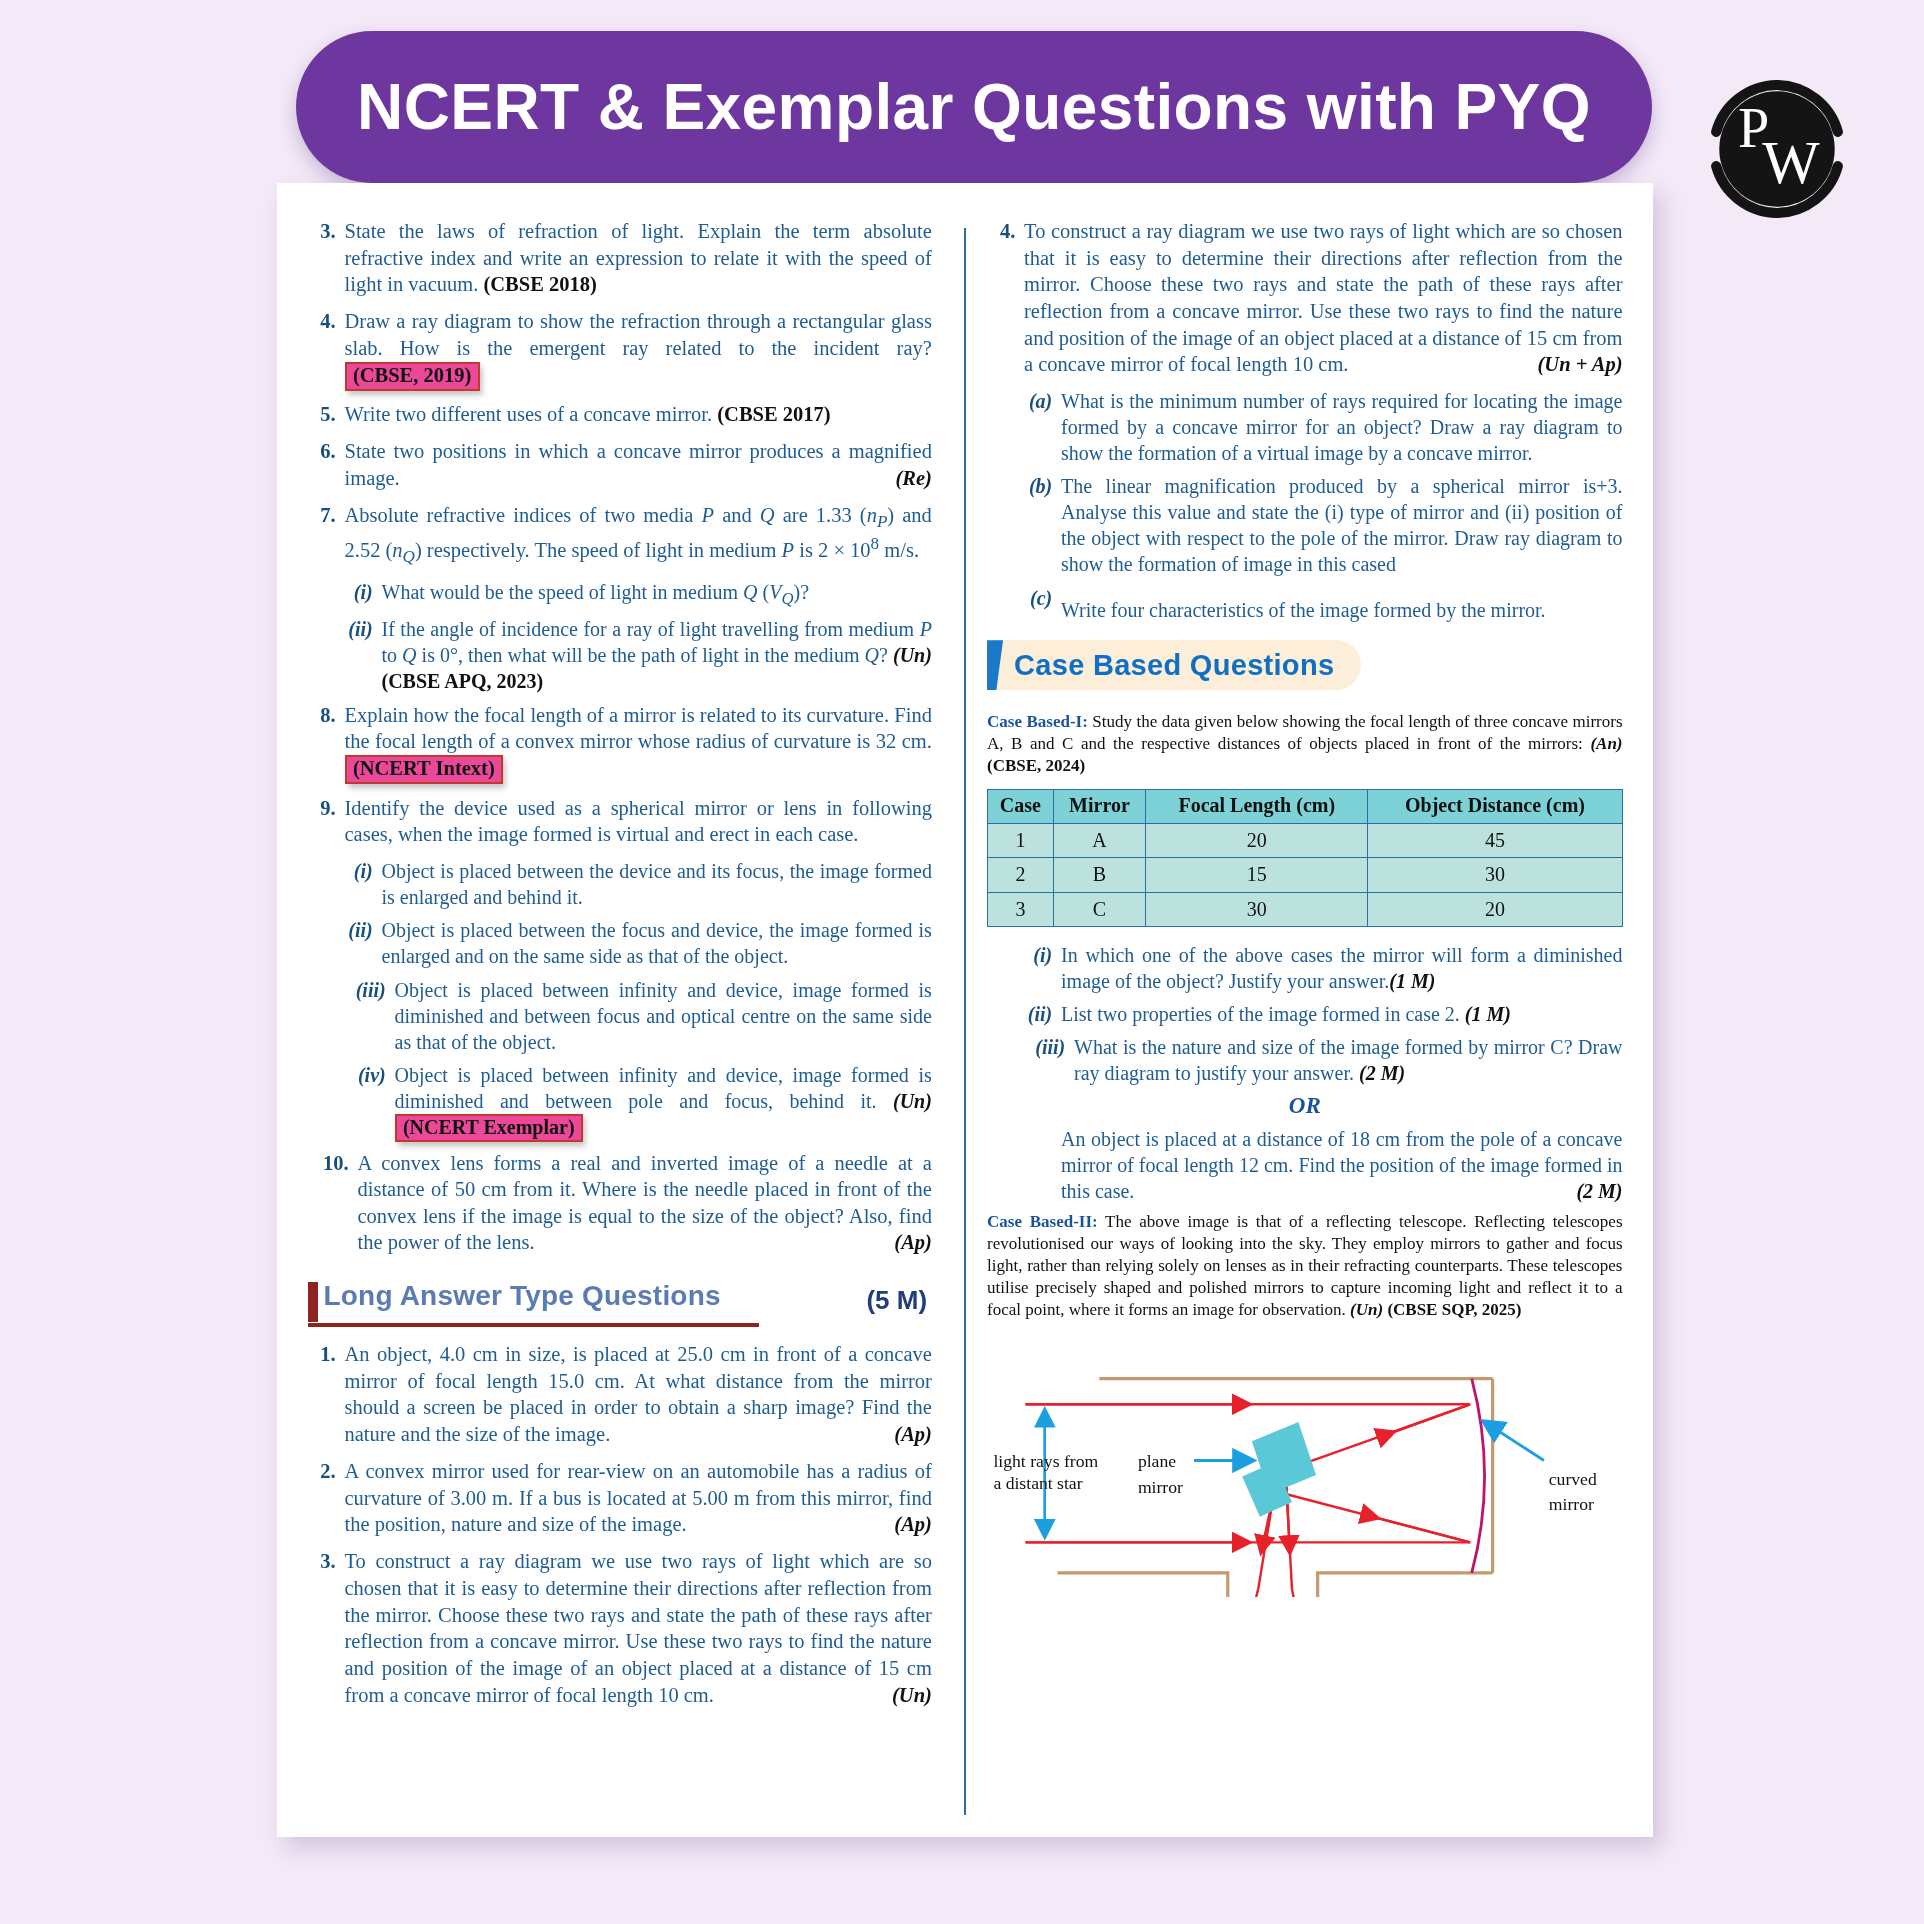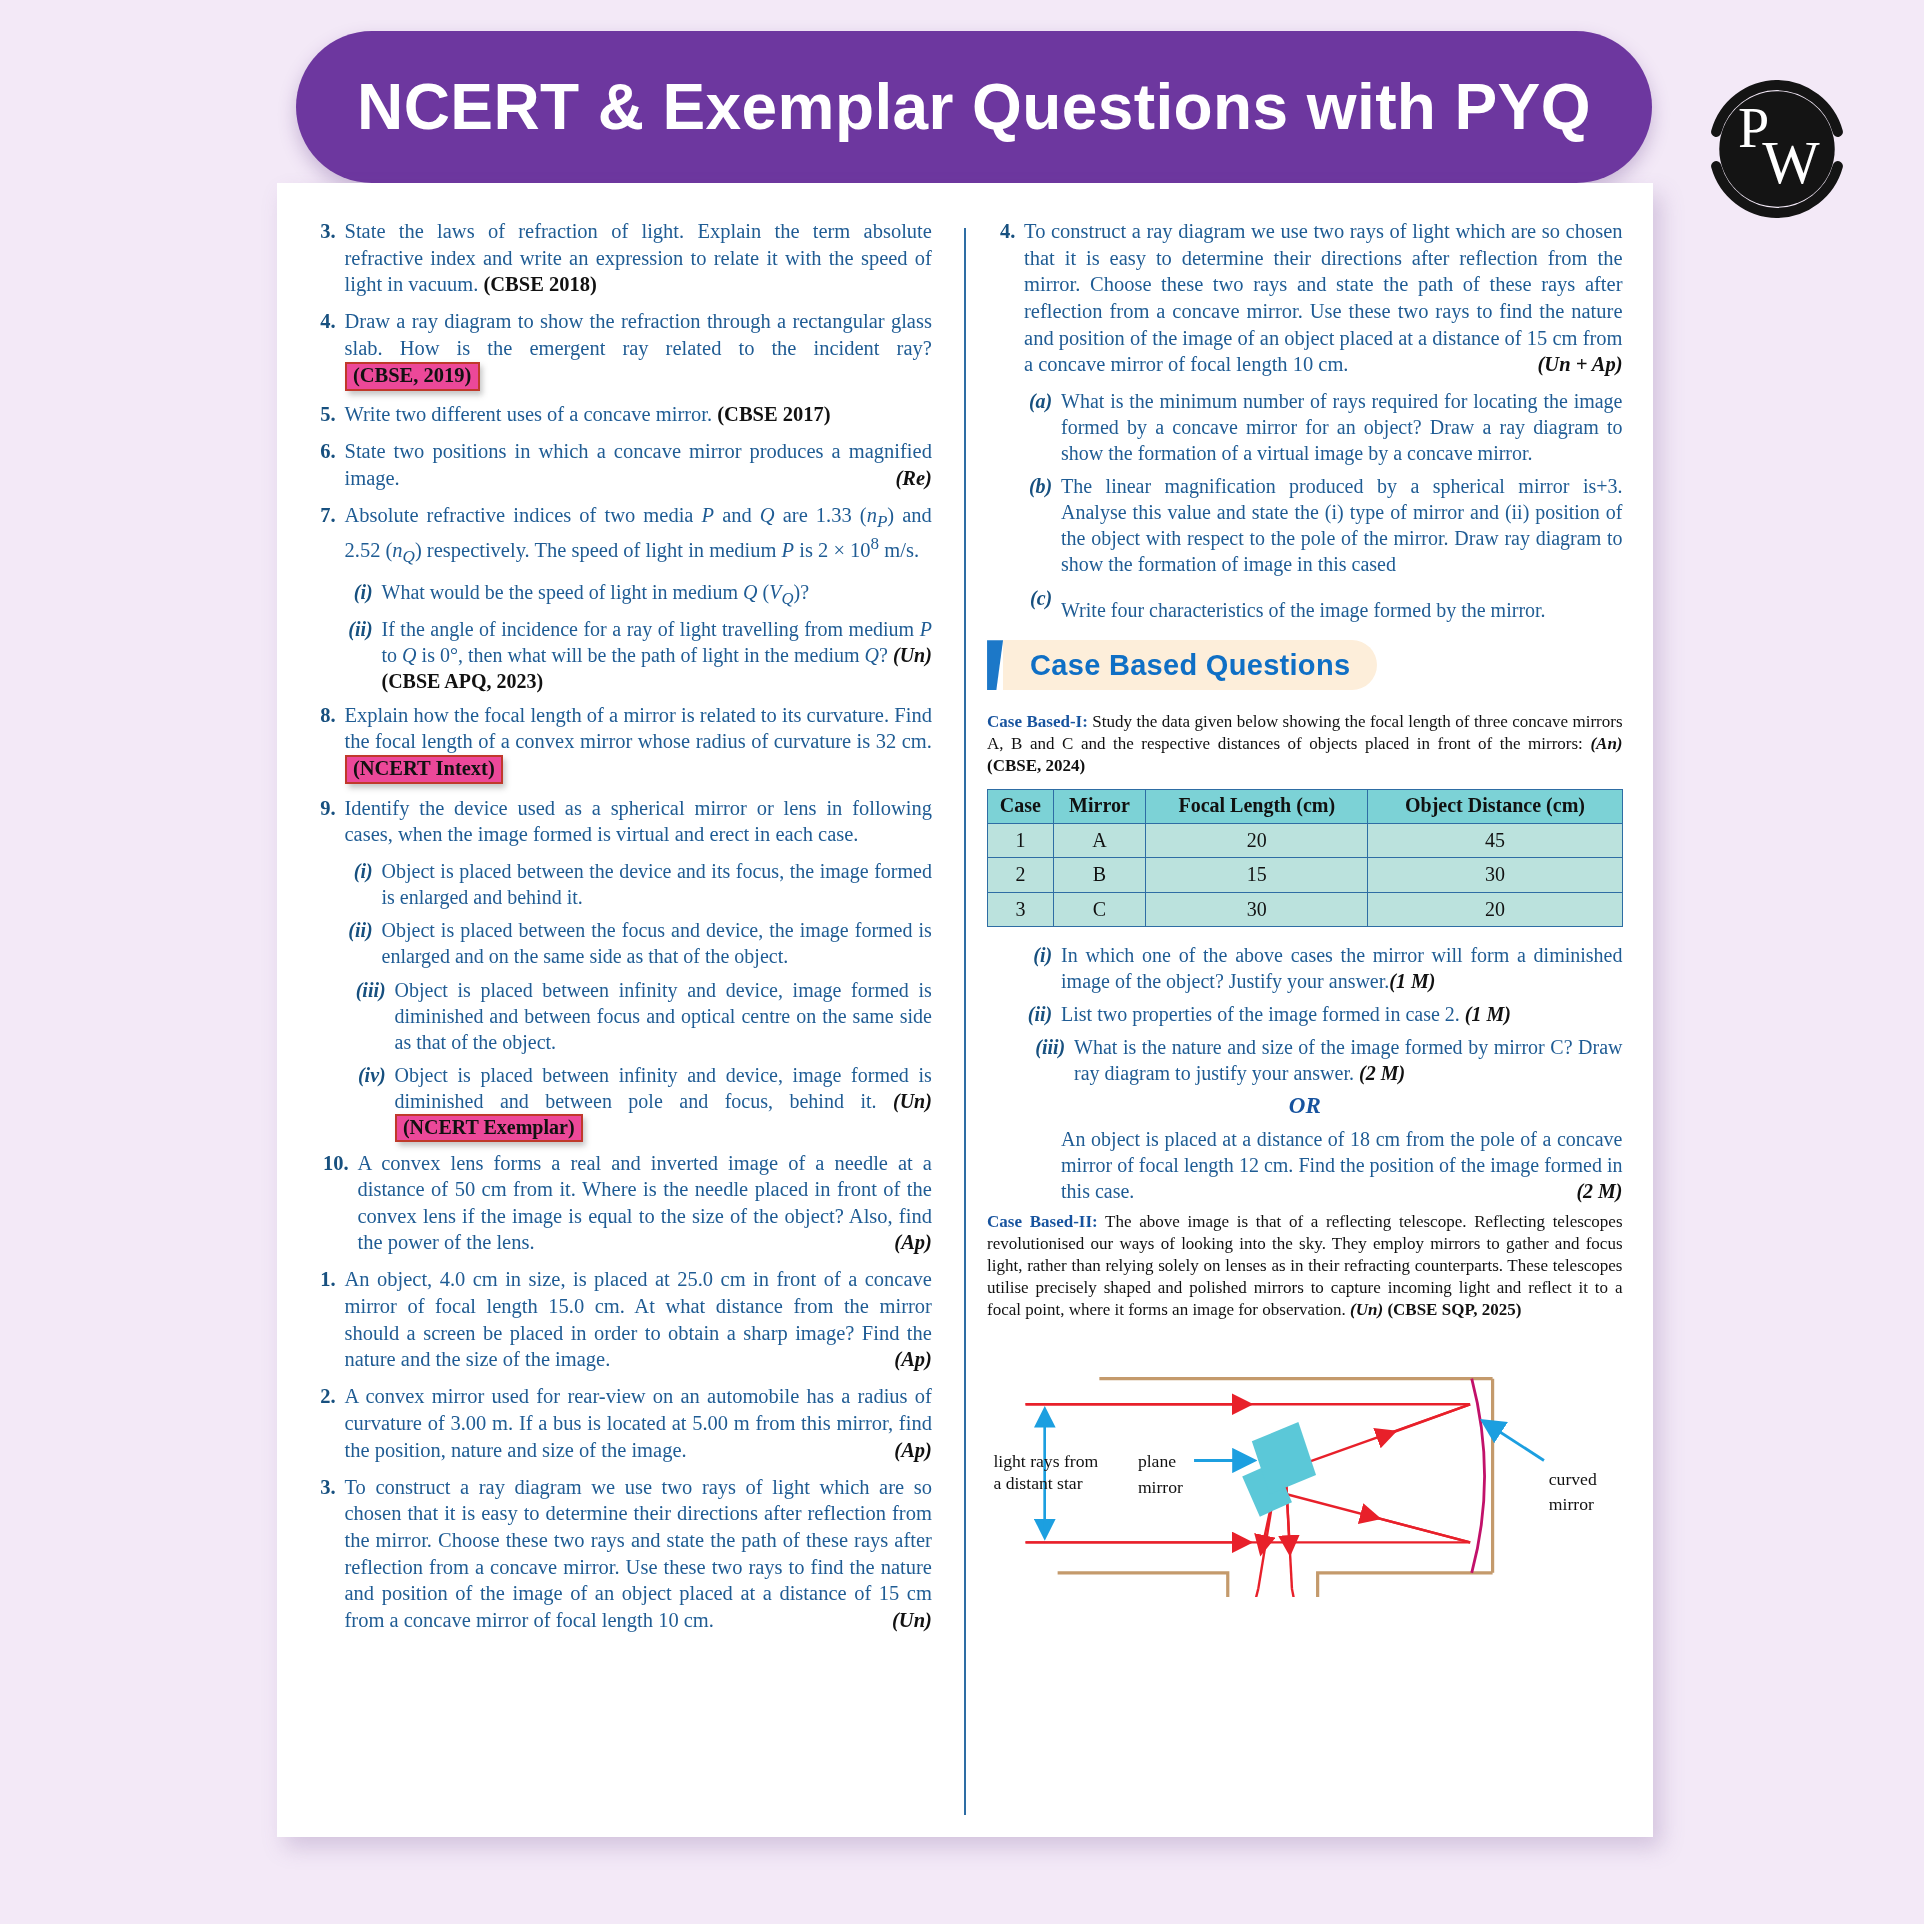--- a/index.html
+++ b/index.html
@@ -144,21 +144,21 @@
     background: #8E2420;
   }
 
   
   .sec-cb {
     position: relative;
     margin: 17.6px 0 16px 0;
     height: 55px;
   }
   .sec-cb .pill {
-    position: absolute; left: 16px; top: 0;
+    position: absolute; left: 0; top: 0;
     height: 50px;
     padding: 0 27px 0 27px;
     background: #FDEEDA;
     border-radius: 0 27px 27px 0;
     display: flex; align-items: center;
   }
   .sec-cb .wedge {
     position: absolute; left: 0; top: 0;
     width: 16px; height: 50px;
     background: #1C78C8;
@@ -330,20 +330,26 @@
         </div>
 
         <div class="q">
           <div class="q-num w2">10.</div>
           <div class="q-body jfy">
             <span>A convex lens forms a real and inverted image of a needle at a distance of 50 cm from it. Where is the needle placed in front of the convex lens if the image is equal to the size of the object? Also, find the power of the lens.</span>
             <span class="tag float-right">(Ap)</span>
           </div>
         </div>
 
+        <div class="sec-la">
+          <div class="bar"></div>
+          <span class="title">Long Answer Type Questions</span>
+          <span class="marks">(5 M)</span>
+          <div class="rule"></div>
+        </div>
 
         <div class="q">
           <div class="q-num w1">1.</div>
           <div class="q-body jfy">
             <span>An object, 4.0 cm in size, is placed at 25.0 cm in front of a concave mirror of focal length 15.0 cm. At what distance from the mirror should a screen be placed in order to obtain a sharp image? Find the nature and the size of the image.</span>
             <span class="tag float-right">(Ap)</span>
           </div>
         </div>
 
         <div class="q">

